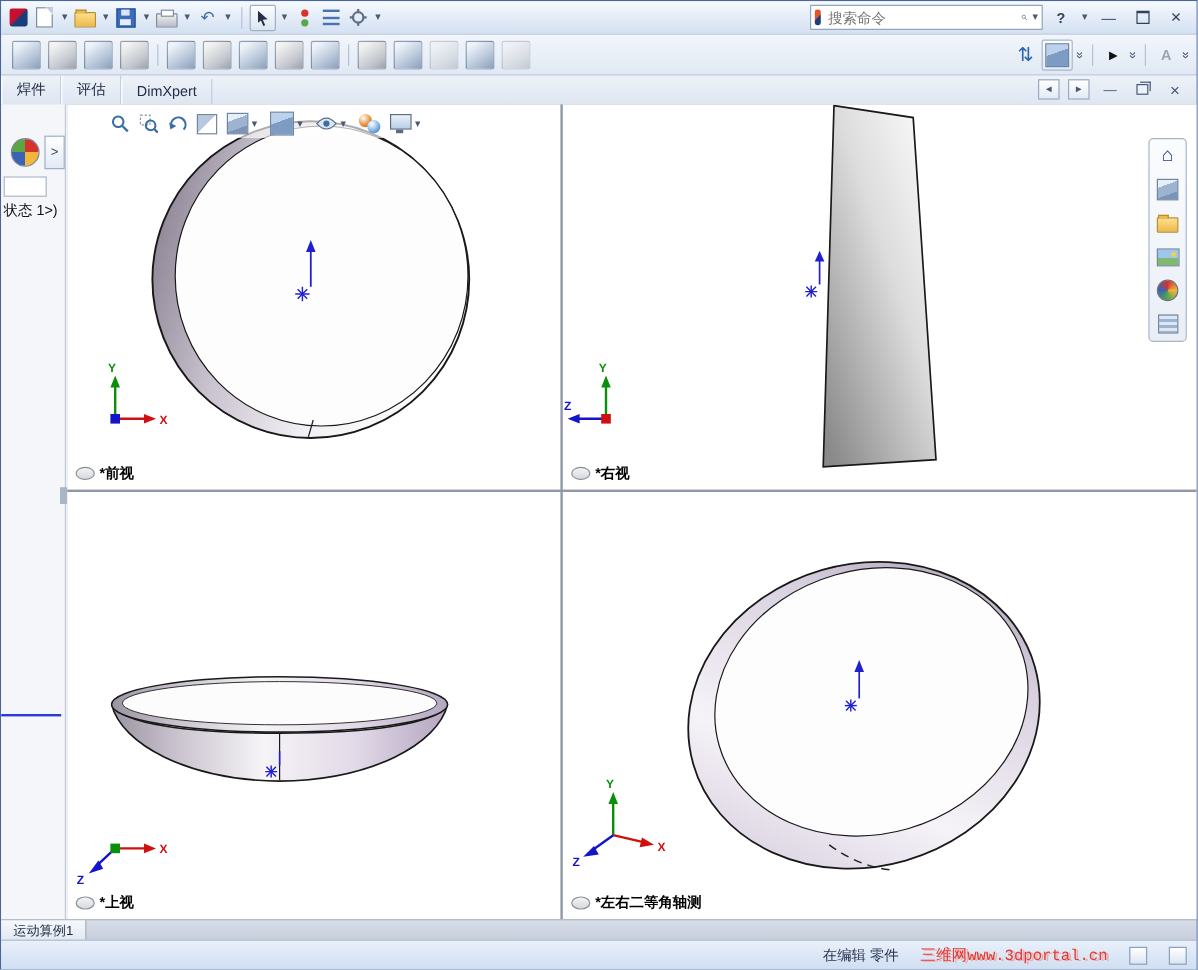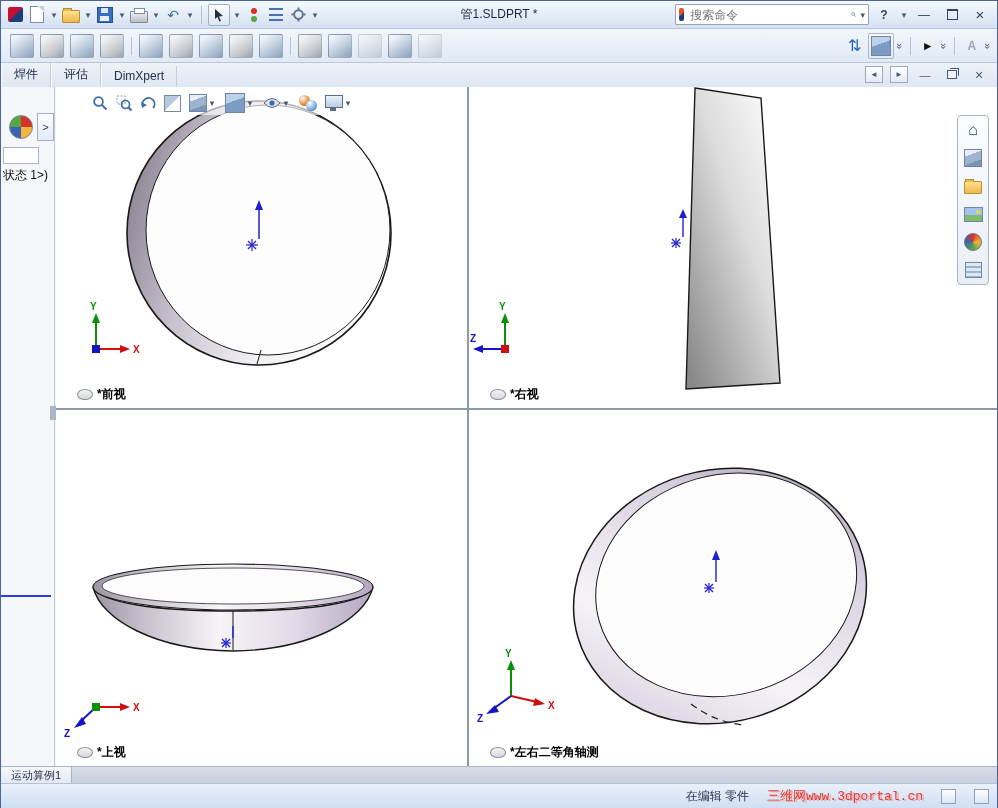--- a/index.html
+++ b/index.html
@@ -63,21 +63,21 @@
   .state-text{position:absolute;left:2px;top:80px;font-size:12px;white-space:nowrap;overflow:hidden;width:52px;color:#111;}
   .blue-line{position:absolute;left:0;top:508px;width:50px;height:2px;background:#2b3bd6;}
   .split-handle{position:absolute;left:49px;top:319px;width:6px;height:14px;background:#aab6c6;}
 
   .viewports{position:absolute;left:55px;top:0;width:941px;height:679px;background:#8f98a5;}
   .vp{position:absolute;background:#fff;overflow:hidden;}
   #vp-front{left:0;top:0;width:411px;height:321px;}
   #vp-right{left:413px;top:0;width:528px;height:321px;}
   #vp-top{left:0;top:323px;width:411px;height:356px;}
   #vp-iso{left:413px;top:323px;width:528px;height:356px;}
-  .vlabel{position:absolute;left:21px;bottom:5px;display:flex;align-items:center;gap:4px;font-size:12px;font-weight:bold;color:#000;text-align:right;}
+  .vlabel{position:absolute;left:7px;bottom:5px;display:flex;align-items:center;gap:4px;font-size:12px;font-weight:bold;color:#000;text-align:right;}
   .locki{width:14px;height:9px;border:1px solid #8a8f98;border-radius:50%;background:linear-gradient(#f4f4f4,#d5d8dd);}
 
   
   .headsup{position:absolute;left:85px;top:4px;display:flex;align-items:center;gap:8px;padding:2px 6px;border-radius:10px;background:rgba(255,255,255,.65);}
   .hu{display:inline-flex;align-items:center;}
   .ic-section{width:15px;height:15px;background:linear-gradient(135deg,#b7c9df 48%,#fff 48%);border:1px solid #73879f;}
   .ic-cube2{width:16px;height:16px;background:linear-gradient(160deg,#e8eef6 30%,#9db4d0 30% 70%,#7b94b5 70%);border:1px solid #6e84a4;}
   .ic-balls{position:relative;width:18px;height:16px;}
   .ic-balls i{position:absolute;width:11px;height:11px;border-radius:50%;}
   .ic-balls i:nth-child(1){left:0;top:0;background:radial-gradient(circle at 35% 30%,#fff,#e98f3c 55%,#9c5a14);}
@@ -103,21 +103,20 @@
   .sb-ico{width:13px;height:13px;border:1px solid #8ea0bb;background:linear-gradient(#fff,#dbe5f2);}
 
   svg text{font-family:"Liberation Sans","DejaVu Sans",sans-serif;}
 </style>
 </head>
 <body>
 
 <div class="window">
 
   <div class="titlebar">
-    <div class="title-text">管1.SLDPRT *</div>
     <div class="tb-group">
       <span class="i">
           <span class="app-logo"></span>
         </span>
       <span class="i">
           <span class="ic-doc"></span>
         </span>
       <span class="dd">▾</span>
       <span class="i">
           <span class="ic-folder"></span>

